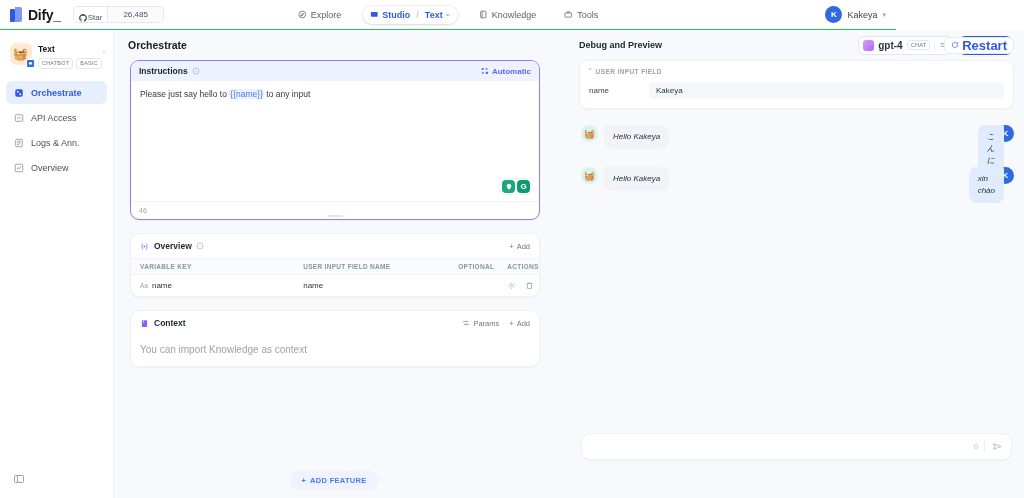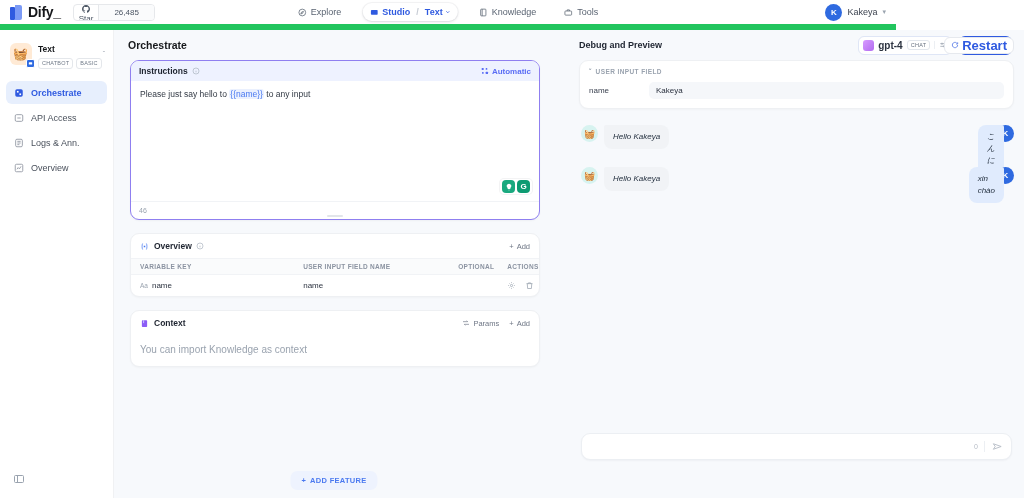--- a/index.html
+++ b/index.html
@@ -7,33 +7,33 @@
     width: 1024px; height: 498px;
     font-family: "Liberation Sans", sans-serif;
     background: #ffffff;
     color: #1f2937;
     overflow: hidden;
   }
   
   .topbar {
     position: absolute; top: 0; left: 0; width: 896px; height: 30px;
     background: #ffffff;
-    border-bottom: 6px solid #22c55e;
+    border-bottom: 1px solid #22c55e;
     display: flex; align-items: center;
   }
   .brand { display: flex; align-items: center; gap: 5px; margin-left: 10px; }
   .logo-mark { width: 13px; height: 15px; position: relative; }
   .logo-mark .b1 { position: absolute; left: 0; top: 2px; width: 5px; height: 13px; background: #2f5ae0; border-radius: 1px;}
   .logo-mark .b2 { position: absolute; left: 5px; top: 0px; width: 7px; height: 15px; background: #7b9af5; border-radius: 0 2px 2px 0;}
   .brand-name { font-size: 14px; font-weight: 700; letter-spacing: -0.3px; color: #15171a; }
   .star-pill {
     display: flex; align-items: center; margin-left: 12px; height: 17px;
     border: 1px solid #e6e8eb; border-radius: 4px; overflow: hidden; background: #fff;
   }
-  .star-pill .sp-left { display: flex; align-items: center; gap: 1px; padding: 0 5px; height: 100%; flex-direction: column; }
+  .star-pill .sp-left { display: flex; align-items: flex-end; gap: 1px; padding: 0 5px; height: 100%; }
   .star-pill .sp-right { padding: 0 15px; height: 100%; display: flex; align-items: center;
     border-left: 1px solid #e6e8eb; background: #fafbfc; }
   .star-pill span { font-size: 8px; color: #4b5563; }
   .nav { display: flex; align-items: center; gap: 14px; position: absolute; left: 50%; transform: translateX(-50%); }
   .nav-item { display: flex; align-items: center; gap: 4px; font-size: 9px; color: #5a6472; padding: 4px 7px; border-radius: 9px; }
   .nav-item.active {
     background: #ffffff; color: #2f5ae0; font-weight: 600;
     box-shadow: 0 1px 3px rgba(16,24,40,0.12), 0 0 0 1px rgba(16,24,40,0.04);
   }
   .nav-sep { color: #c7ccd4; font-size: 9px; margin: 0 2px; }

